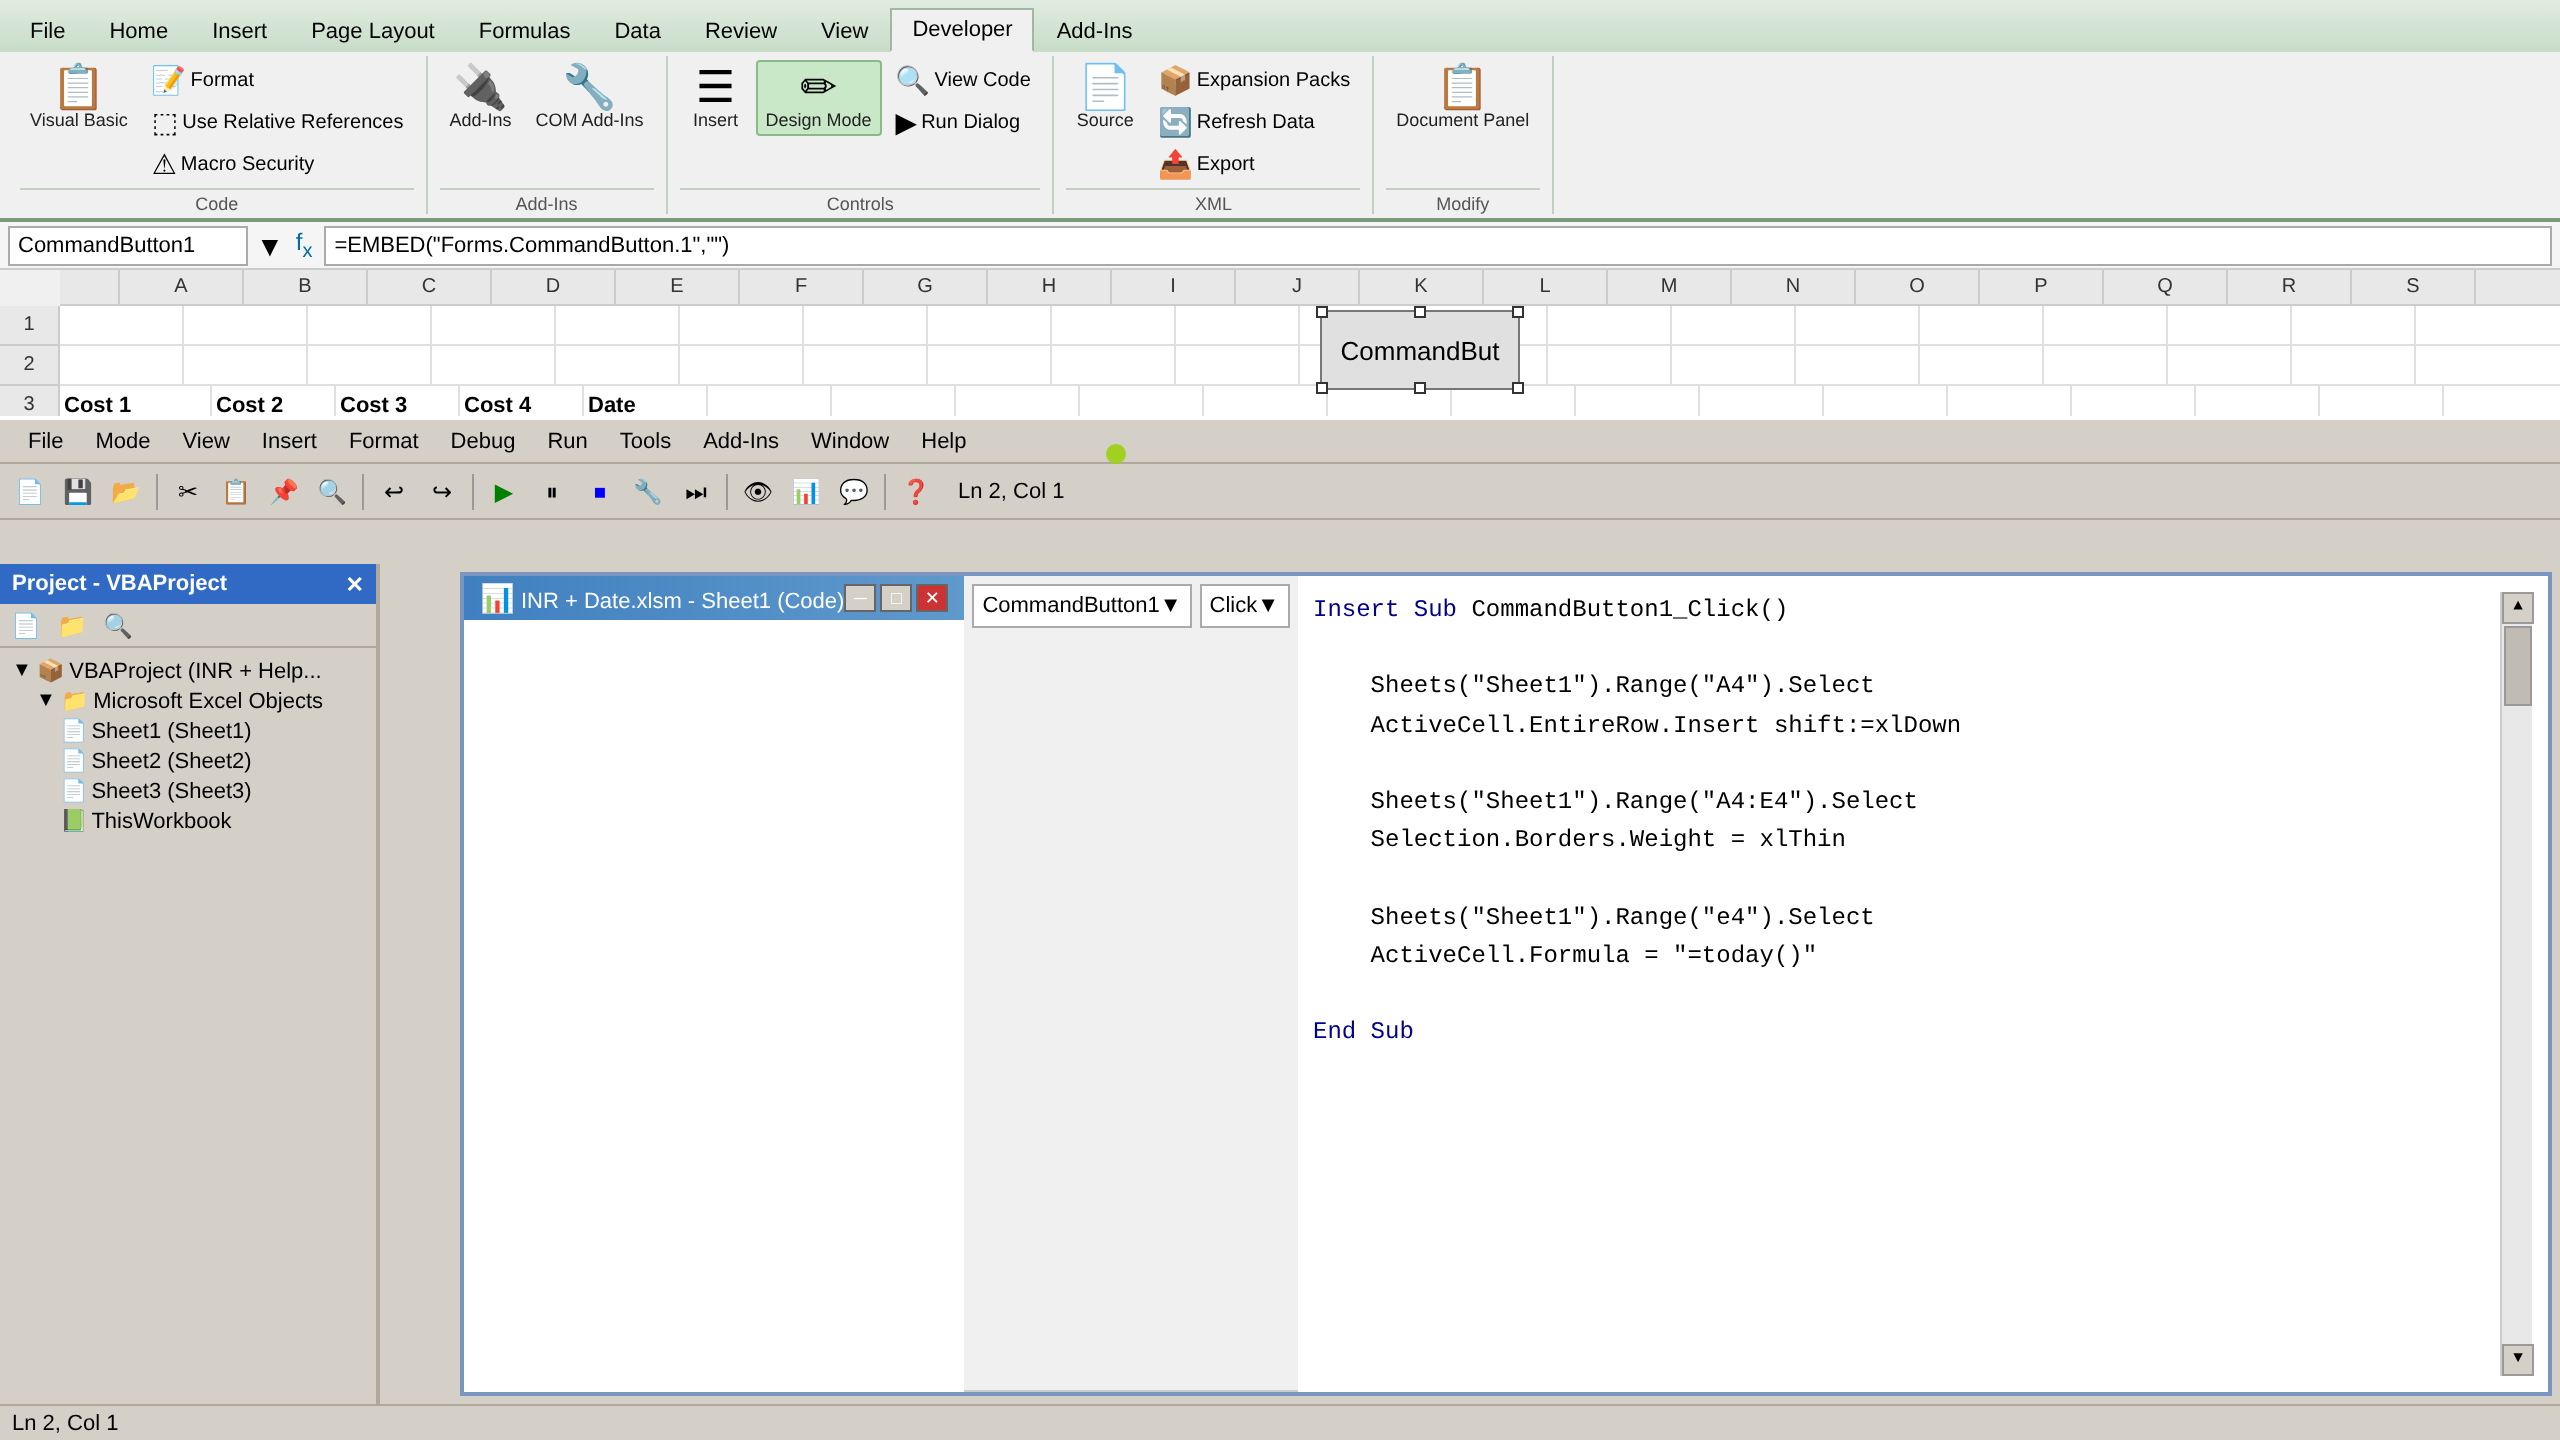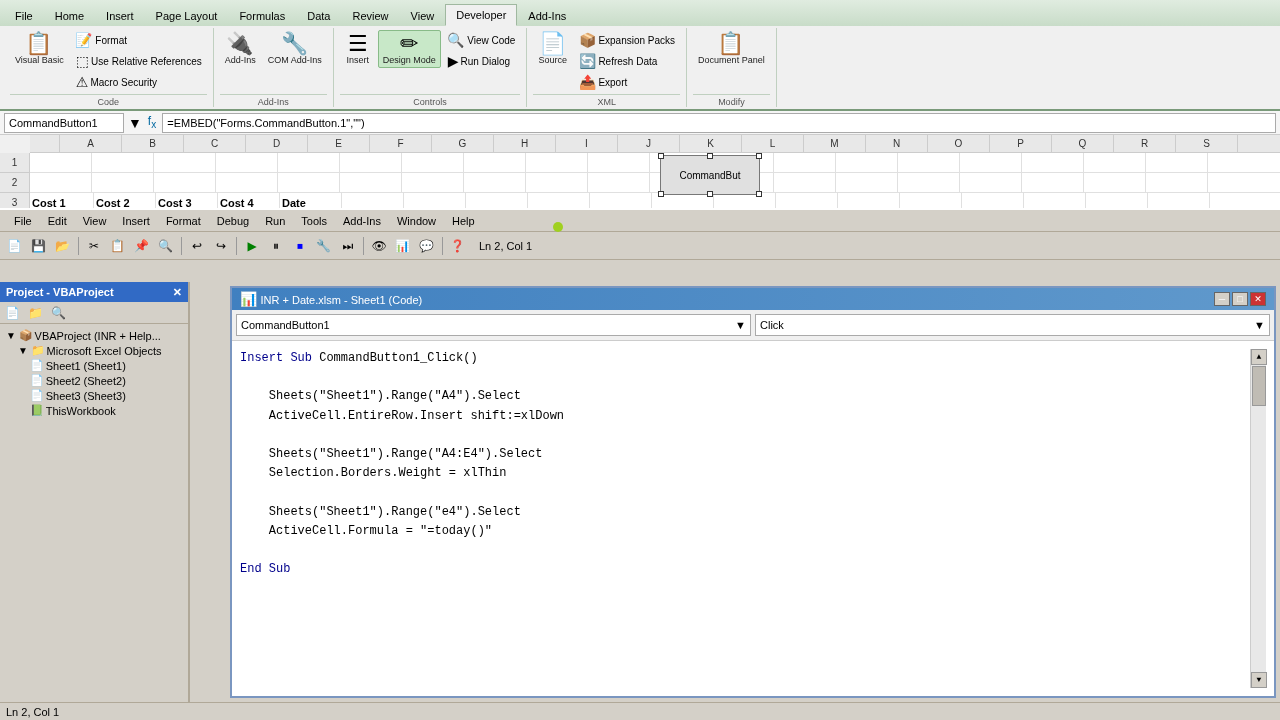--- a/index.html
+++ b/index.html
@@ -66,21 +66,21 @@
     .project-tree { padding: 4px; flex: 1; overflow: auto; }
 
     .tree-item { display: flex; align-items: center; padding: 1px 2px; cursor: pointer; font-size: 11px; white-space: nowrap; }
 
     .tree-indent { margin-left: 12px; }
     .tree-indent2 { margin-left: 24px; }
 
     .tree-icon { margin-right: 3px; font-size: 10px; }
 
     
-    .code-window { flex: 1; display: flex; flex-direction: column; margin: 4px; border: 2px solid #7a96c0; background: white; }
+    .code-window { flex: 1; display: flex; flex-direction: row; margin: 4px; border: 2px solid #7a96c0; background: white; }
 
     .code-window-title { background: linear-gradient(to right, #4080c0, #6099cc); color: white; height: 22px; display: flex; align-items: center; padding: 0 8px; font-size: 11px; justify-content: space-between; }
 
     .code-window-buttons { display: flex; gap: 2px; }
     .code-win-btn { width: 16px; height: 14px; border: 1px solid #666; background: #d4d0c8; display: flex; align-items: center; justify-content: center; font-size: 9px; cursor: pointer; }
 
     .code-selectors { display: flex; gap: 4px; padding: 4px; background: #f0f0f0; border-bottom: 1px solid #ccc; }
 
     .code-selector { flex: 1; height: 22px; border: 1px solid #aaa; background: white; font-size: 11px; display: flex; align-items: center; justify-content: space-between; padding: 0 4px; cursor: pointer; }
 
@@ -324,21 +324,21 @@
         <div class="grid-cell" style="width:62px;"></div>
         <div class="grid-cell" style="width:62px;"></div>
         <div class="grid-cell" style="width:62px;"></div>
         <div class="grid-cell" style="width:62px;"></div>
         <div class="grid-cell" style="width:62px;"></div>
         <div class="grid-cell" style="width:62px;"></div>
         <div class="grid-cell" style="width:62px;"></div>
       </div>
 
       <div class="grid-row">
-        <div class="grid-cell header-row" style="width:64px;">Cost 1</div>
+        <div class="grid-cell header-row" style="width:76px;">Cost 1</div>
         <div class="grid-cell header-row" style="width:62px;">Cost 2</div>
         <div class="grid-cell header-row" style="width:62px;">Cost 3</div>
         <div class="grid-cell header-row" style="width:62px;">Cost 4</div>
         <div class="grid-cell header-row" style="width:62px;">Date</div>
         <div class="grid-cell" style="width:62px;"></div>
         <div class="grid-cell" style="width:62px;"></div>
         <div class="grid-cell" style="width:62px;"></div>
         <div class="grid-cell" style="width:62px;"></div>
         <div class="grid-cell" style="width:62px;"></div>
         <div class="grid-cell" style="width:62px;"></div>
@@ -392,21 +392,21 @@
         <div class="grid-cell" style="width:62px;"></div>
         <div class="grid-cell" style="width:62px;"></div>
         <div class="grid-cell" style="width:62px;"></div>
         <div class="grid-cell" style="width:62px;"></div>
         <div class="grid-cell" style="width:62px;"></div>
         <div class="grid-cell" style="width:62px;"></div>
       </div>
     </div>
   </div>
 
-  <div style="position:absolute;top:155px;left:660px;width:100px;height:40px;border:1px solid #777;background:#e0e0e0;display:flex;align-items:center;justify-content:center;font-size:10px;z-index:5;">
+  <div style="position:absolute;top:155px;left:660px;width:100px;height:40px;border:1px solid #777;background:#e0e0e0;display:flex;align-items:center;justify-content:center;font-size:13px;z-index:5;">
 
     <div style="position:absolute;top:-3px;left:-3px;width:6px;height:6px;background:white;border:1px solid #333;"></div>
     <div style="position:absolute;top:-3px;left:50%;margin-left:-3px;width:6px;height:6px;background:white;border:1px solid #333;"></div>
     <div style="position:absolute;top:-3px;right:-3px;width:6px;height:6px;background:white;border:1px solid #333;"></div>
     <div style="position:absolute;bottom:-3px;left:-3px;width:6px;height:6px;background:white;border:1px solid #333;"></div>
     <div style="position:absolute;bottom:-3px;left:50%;margin-left:-3px;width:6px;height:6px;background:white;border:1px solid #333;"></div>
     <div style="position:absolute;bottom:-3px;right:-3px;width:6px;height:6px;background:white;border:1px solid #333;"></div>
     <span>CommandBut</span>
   </div>
 
@@ -414,21 +414,21 @@
     <span style="font-size:14px;">📊</span>
     <span>Microsoft Visual Basic for Applications - INR + Date.xlsm [design]</span>
   </div>
 
   <div class="green-cursor"></div>
 
   <div class="vba-ide">
 
     <div class="vba-menubar">
       <div class="vba-menu-item">File</div>
-      <div class="vba-menu-item">Edit</div>
+      <div class="vba-menu-item">Mode</div>
       <div class="vba-menu-item">View</div>
       <div class="vba-menu-item">Insert</div>
       <div class="vba-menu-item">Format</div>
       <div class="vba-menu-item">Debug</div>
       <div class="vba-menu-item">Run</div>
       <div class="vba-menu-item">Tools</div>
       <div class="vba-menu-item">Add-Ins</div>
       <div class="vba-menu-item">Window</div>
       <div class="vba-menu-item">Help</div>
     </div>

